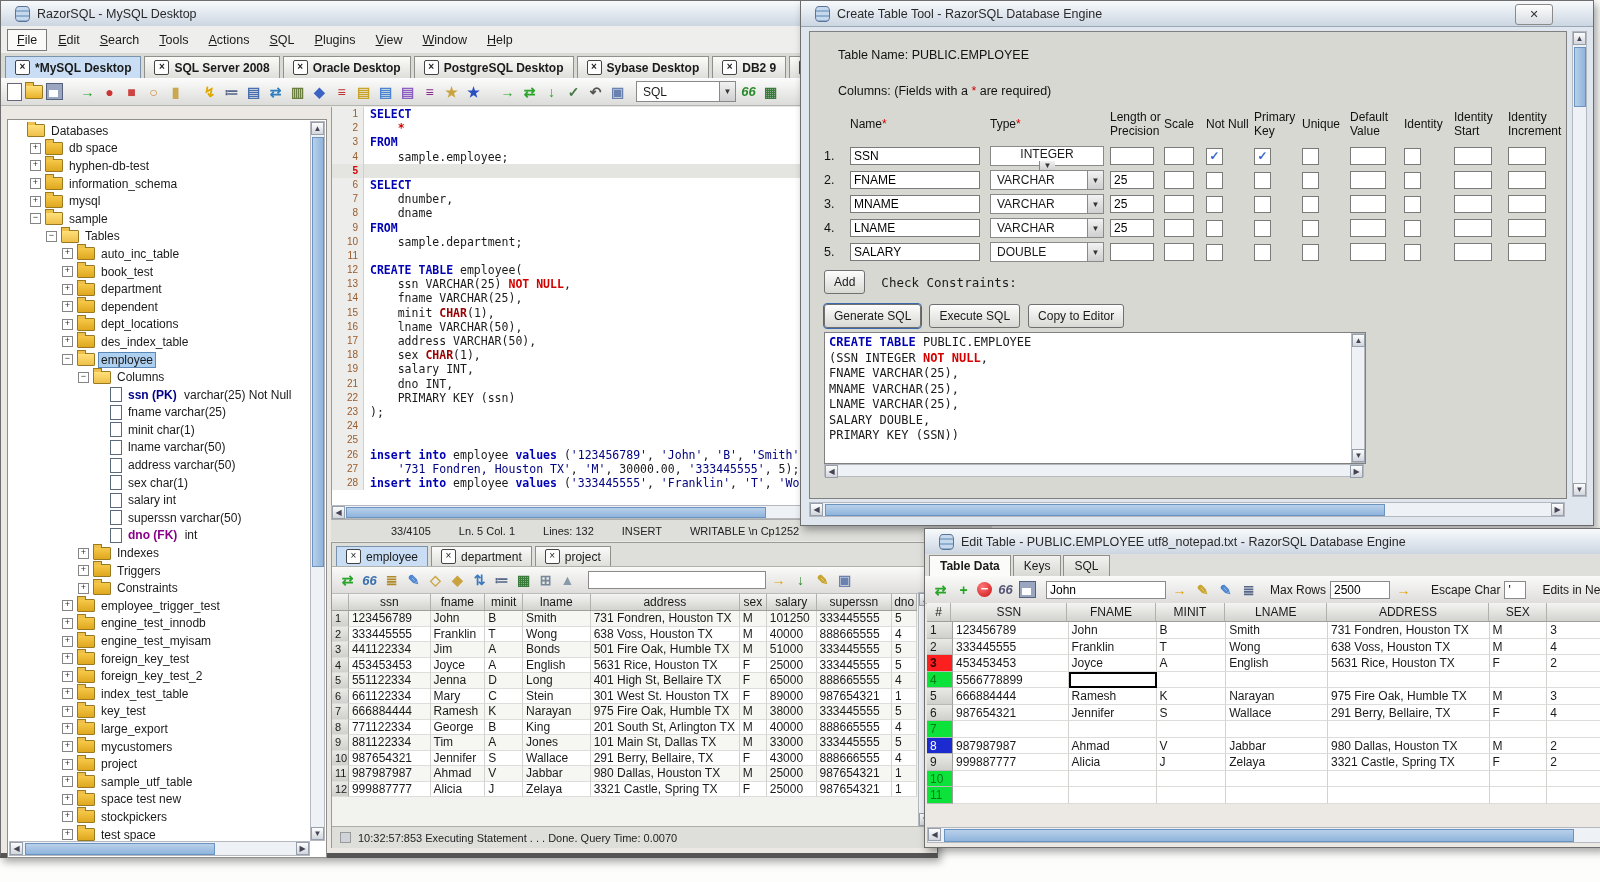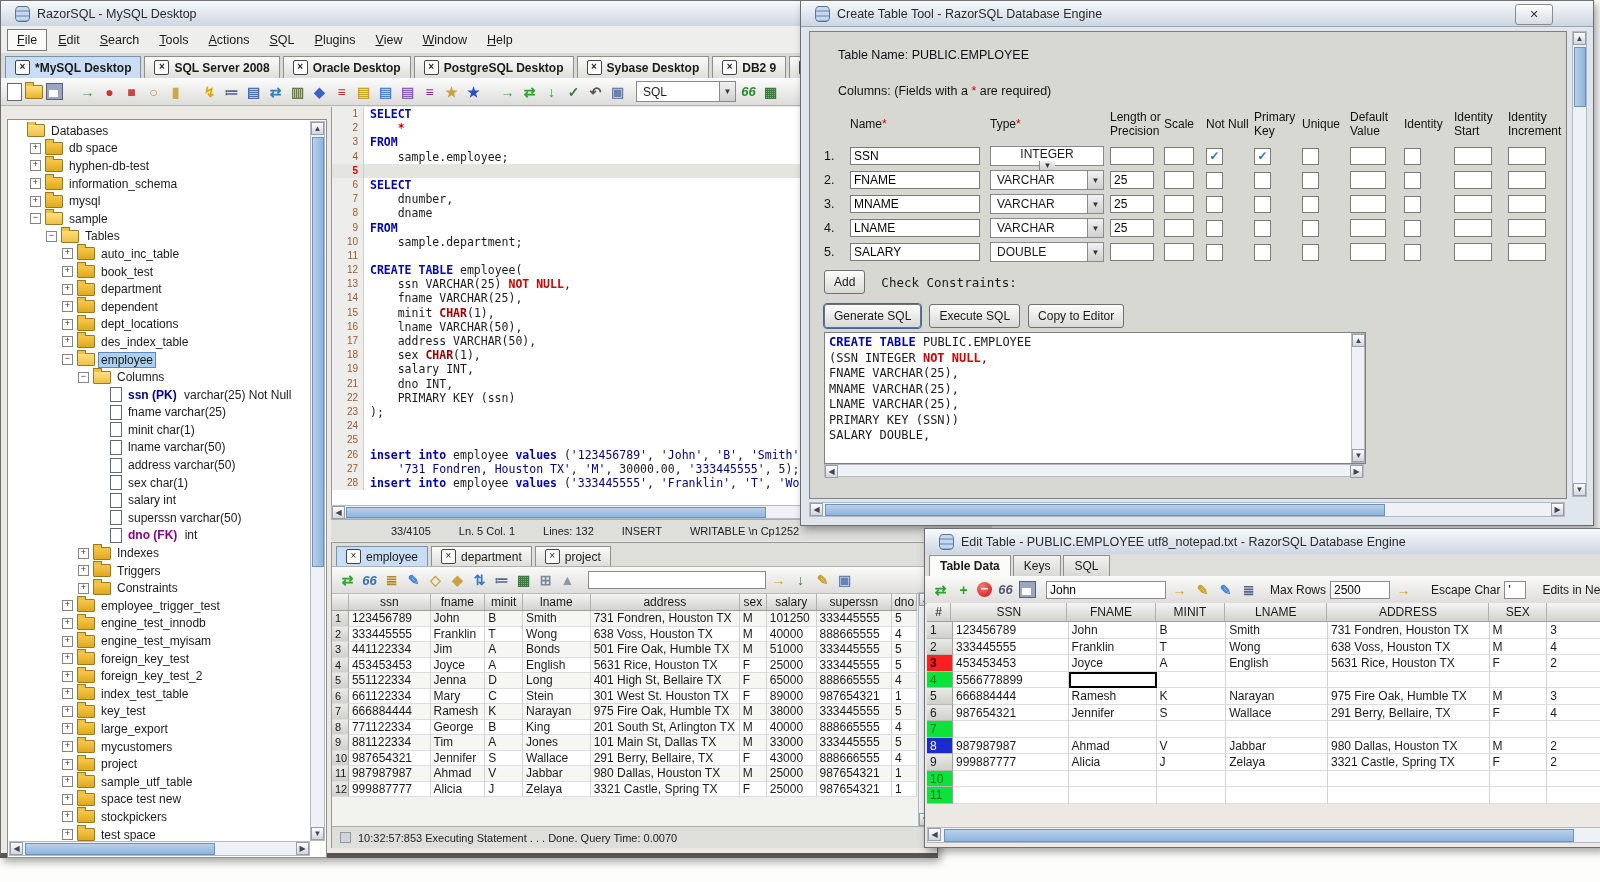--- a/index.html
+++ b/index.html
@@ -827,22 +827,22 @@
           <span class="btn">Copy to Editor</span>
         </div>
 
       <div id="ct-sql">
         <div id="ct-sql-lines" style="position:absolute;left:0;top:2px;right:15px;bottom:0;">
             <div class="sqlline"><span class="kw">CREATE TABLE</span> PUBLIC.EMPLOYEE</div>
             <div class="sqlline">(SSN INTEGER <span class="red">NOT NULL</span>,</div>
             <div class="sqlline">FNAME VARCHAR(25),</div>
             <div class="sqlline">MNAME VARCHAR(25),</div>
             <div class="sqlline">LNAME VARCHAR(25),</div>
+            <div class="sqlline">SALARY DOUBLE,</div>
             <div class="sqlline">PRIMARY KEY (SSN))</div>
-            <div class="sqlline">SALARY DOUBLE,</div>
           </div>
         <div class="sb" style="right:0;top:0;width:14px;bottom:0;">
           <span class="arr" style="top:0;left:0;">▲</span>
           <span class="arr" style="bottom:0;left:0;">▼</span>
         </div>
       </div>
       <div class="sb h" style="left:14px;top:432px;width:540px;height:13px;">
         <span class="arr" style="left:0;top:0;">◀</span>
         <span class="arr" style="right:0;top:0;">▶</span>
       </div>

